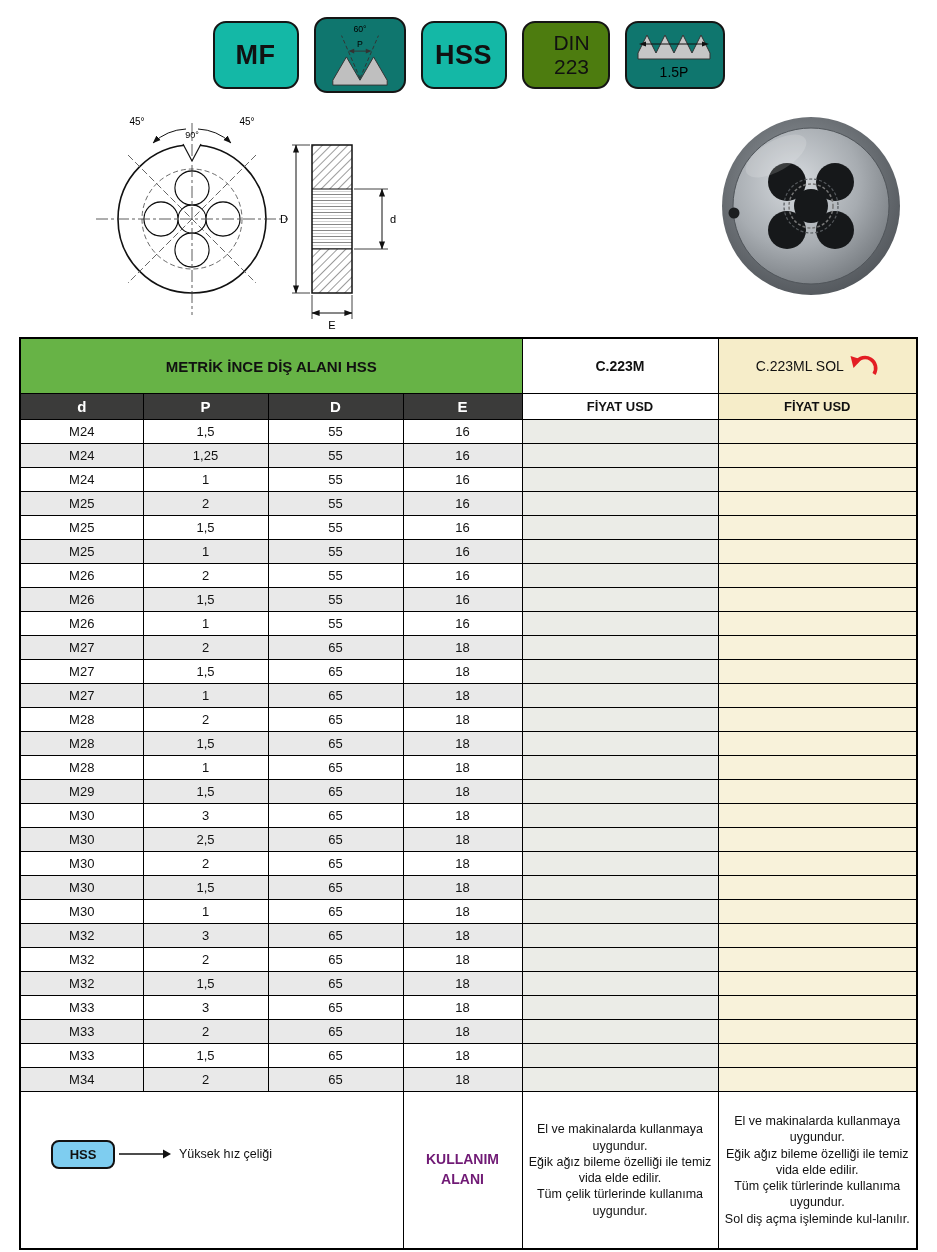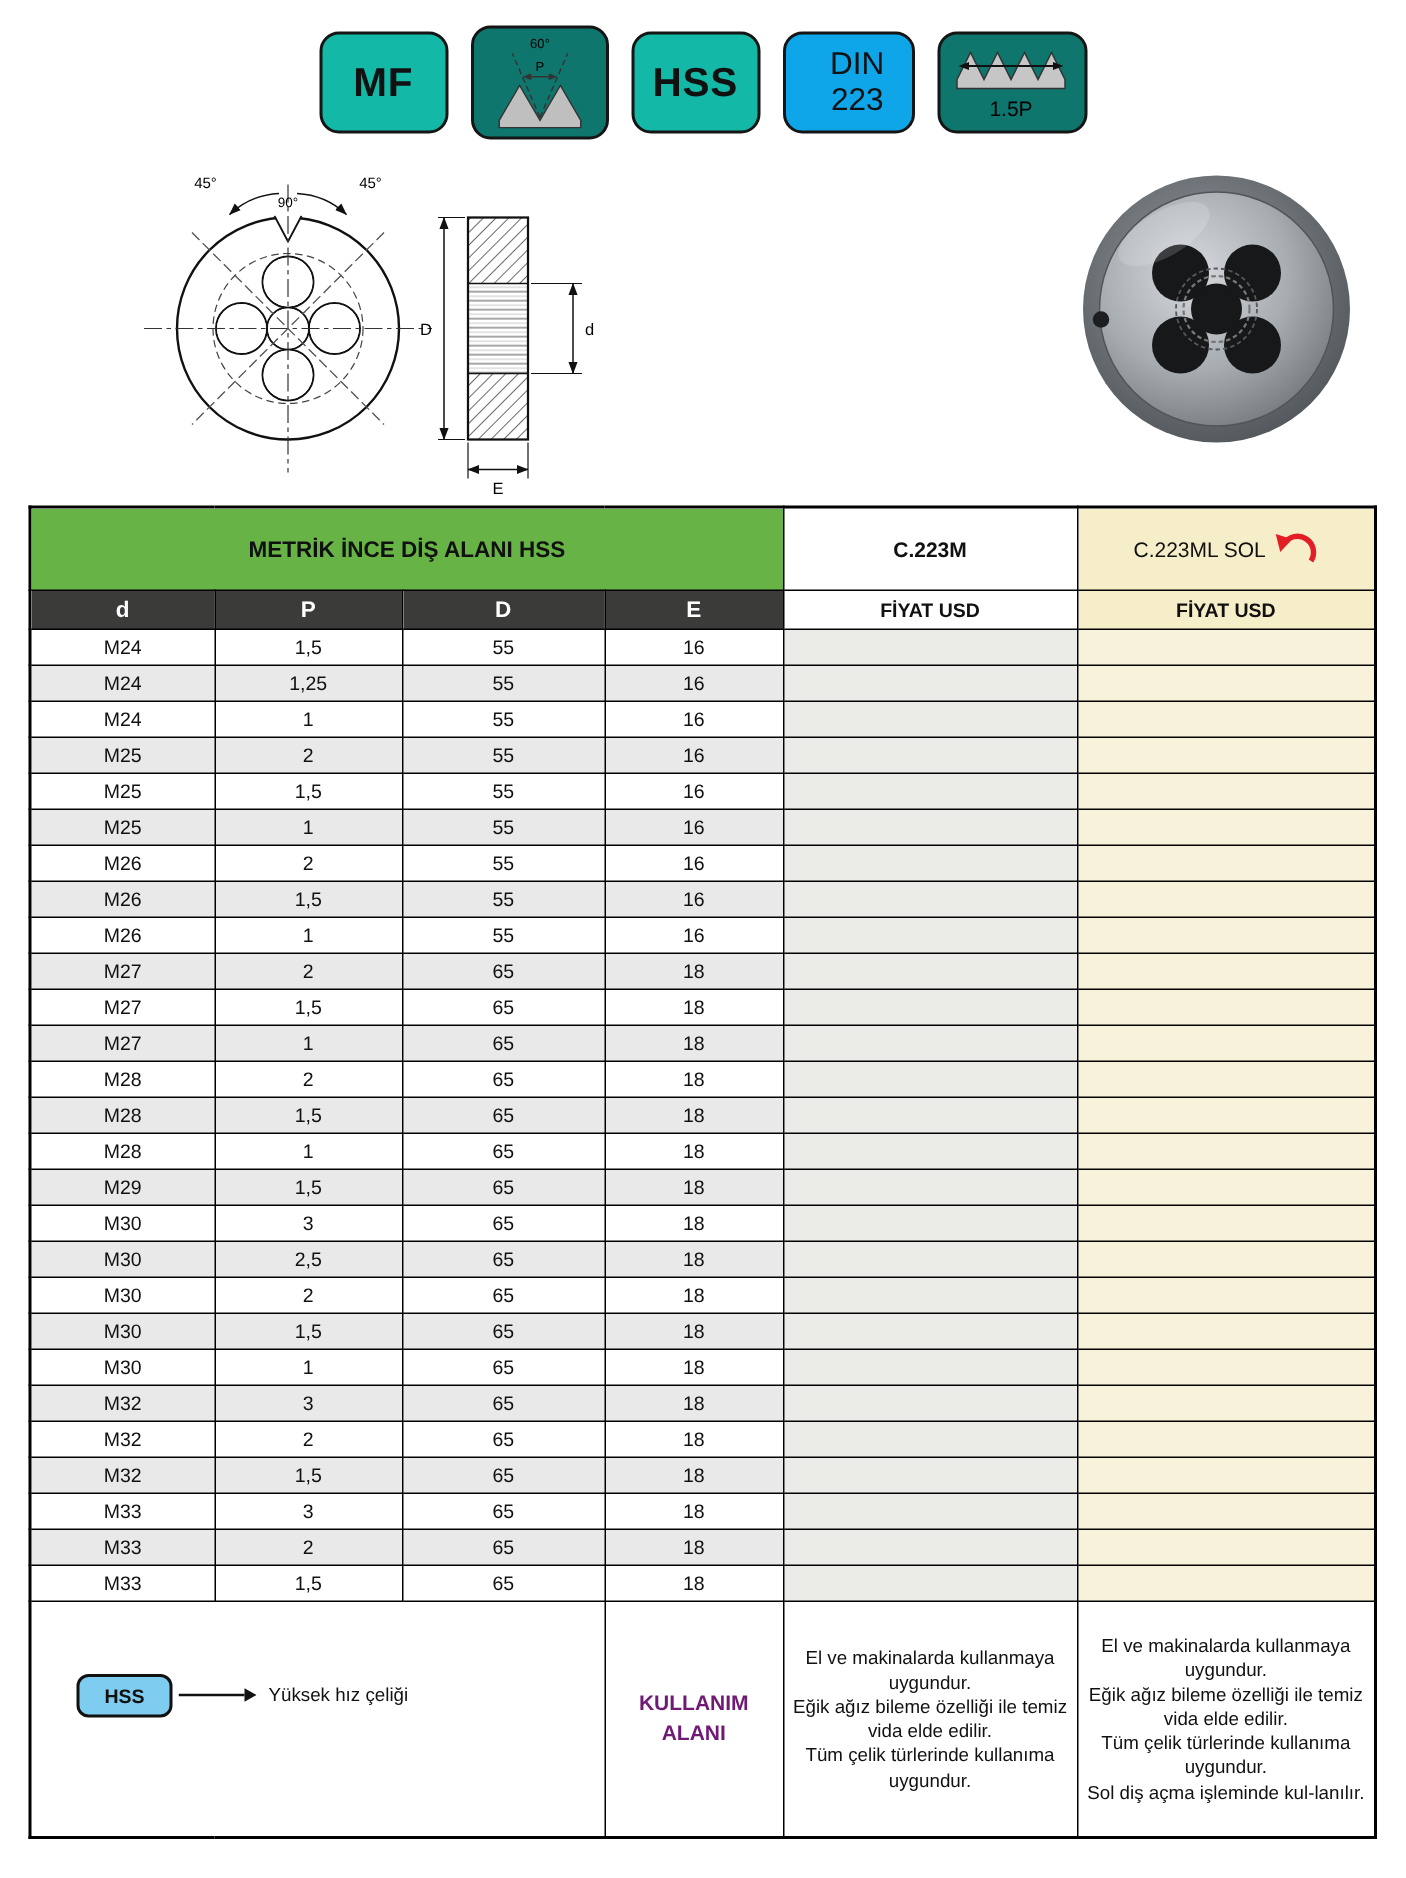--- a/index.html
+++ b/index.html
@@ -8,21 +8,21 @@
   .page{position:relative;width:937px;height:1252px;overflow:hidden;background:#fff;}
 
   
   .badge-row{display:flex;justify-content:center;align-items:center;gap:15px;
              padding-top:13px;height:84px;}
   .badge{border:2px solid #151515;border-radius:13px;background:#0f766e;
          display:flex;align-items:center;justify-content:center;}
   .badge-mf,.badge-hss{width:82px;height:64px;background:#14b8a6;
          font-size:27px;font-weight:bold;letter-spacing:.5px;}
   .badge-profile{width:88px;height:72px;}
-  .badge-din{width:72px;height:64px;background:#0ea5e9;flex-direction:column;
+  .badge-din{width:72px;height:64px;background:#4d7c0f;flex-direction:column;
          font-size:21px;line-height:1.12;padding-left:12px;}
   .badge-pitch{width:96px;height:64px;}
 
   
   .figures{position:relative;height:236px;margin-left:48px;}
   .tech-drawing{position:absolute;left:42px;top:0;}
   .die-photo{position:absolute;left:668px;top:14px;}
 
   
   table.product{border-collapse:collapse;table-layout:fixed;width:897px;
@@ -447,20 +447,28 @@
           <td class="price-ml"></td>
         </tr>
         <tr>
           <td class="spec">M33</td>
           <td class="spec">1,5</td>
           <td class="spec">65</td>
           <td class="spec">18</td>
           <td class="price-m"></td>
           <td class="price-ml"></td>
         </tr>
+        <tr class="alt">
+          <td class="spec">M34</td>
+          <td class="spec">2</td>
+          <td class="spec">65</td>
+          <td class="spec">18</td>
+          <td class="price-m"></td>
+          <td class="price-ml"></td>
+        </tr>
       </tbody>
     <tfoot>
       <tr>
         <td class="foot-left" colspan="3">
           <div class="hss-line">
             <span class="hss-chip">HSS</span>
             <svg width="52" height="12" viewBox="0 0 52 12">
               <line x1="0" y1="6" x2="44" y2="6" stroke="#111" stroke-width="1.6"></line>
               <polygon points="44,1.5 52,6 44,10.5" fill="#111"></polygon>
             </svg>

